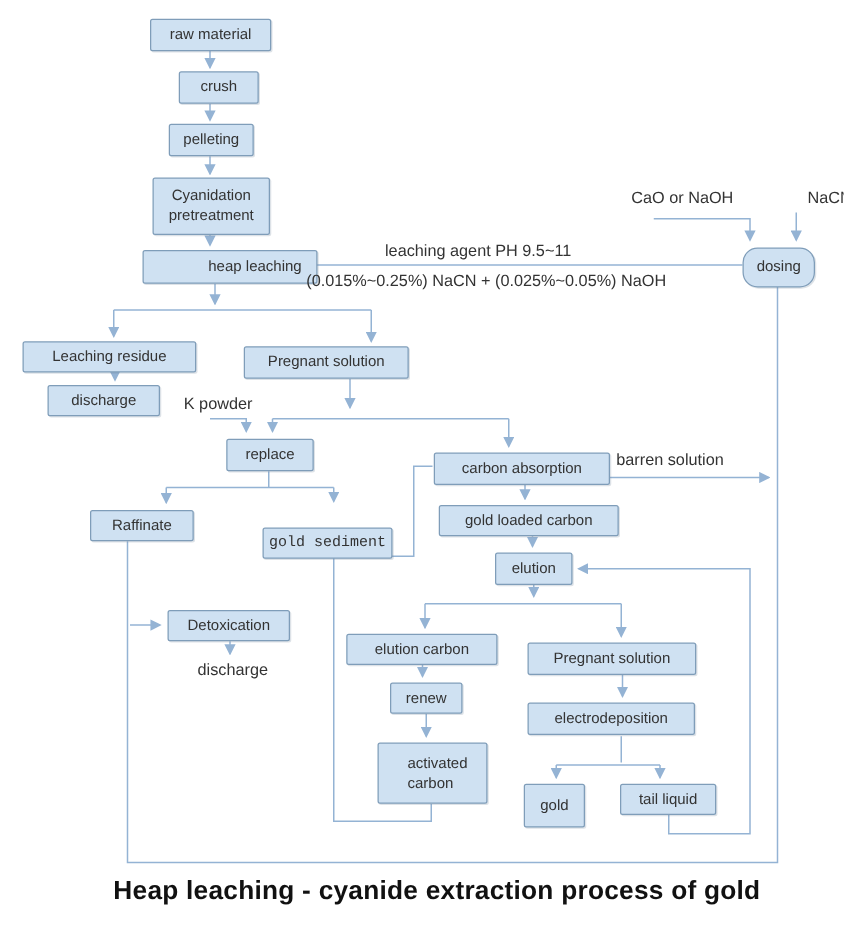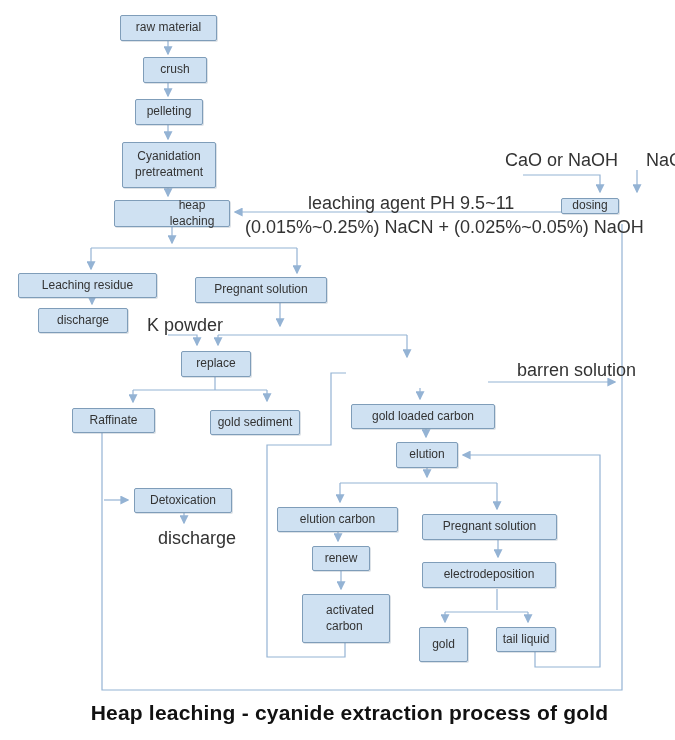--- a/index.html
+++ b/index.html
@@ -20,21 +20,21 @@
     background:var(--node-fill);
     border:1px solid var(--node-border);
     border-radius:2px;
     display:flex;align-items:center;justify-content:center;
     font-size:12px;line-height:1.3;text-align:center;
     color:var(--text);
     box-shadow:1px 1px 0 rgba(120,140,160,.25);
   }
   .node.align-left{justify-content:flex-start;text-align:left;padding-left:23px;}
   .lbl{
-    position:absolute;font-size:18px;color:var(--text);white-space:nowrap;
+    position:absolute;font-size:13px;color:var(--text);white-space:nowrap;
   }
   #conns{position:absolute;left:0;top:0;}
   #conns path{stroke:var(--connector);stroke-width:1.2;fill:none;}
   #arrowhead path{fill:var(--connector);stroke:none;}
   .title{
     position:absolute;left:0;width:675px;top:701px;text-align:center;
     font-size:21px;font-weight:700;color:var(--title);
     transform:translateX(12px);letter-spacing:.2px;
   }
 </style>
@@ -88,41 +88,42 @@
     <path d="M535 652 V667 H600 V455 H463" marker-end="url(#arrowhead)"></path>
     <path d="M594 212 H235" marker-end="url(#arrowhead)"></path>
     <path d="M523 175 H600 V192" marker-end="url(#arrowhead)"></path>
     <path d="M637 170 V192" marker-end="url(#arrowhead)"></path>
   </svg>
 
   <div class="node" style="left:120px;top:15px;width:97px;height:26px;">raw material</div>
   <div class="node" style="left:143px;top:57px;width:64px;height:26px;">crush</div>
   <div class="node" style="left:135px;top:99px;width:68px;height:26px;">pelleting</div>
   <div class="node" style="left:122px;top:142px;width:94px;height:46px;">Cyanidation pretreatment</div>
-  <div class="node" style="left:114px;top:200px;width:116px;height:27px;padding-left:40px;">heap leaching</div>
-  <div class="node" style="left:561px;top:198px;width:58px;height:16px;">dosing</div>
+  <div class="node" style="left:114px;top:200px;width:140px;height:27px;padding-left:40px;">heap leaching</div>
+  <div class="node" style="left:594px;top:198px;width:58px;height:32px;border-radius:12px;">dosing</div>
   <div class="node" style="left:18px;top:273px;width:139px;height:25px;">Leaching residue</div>
   <div class="node" style="left:38px;top:308px;width:90px;height:25px;">discharge</div>
   <div class="node" style="left:195px;top:277px;width:132px;height:26px;">Pregnant solution</div>
   <div class="node" style="left:181px;top:351px;width:70px;height:26px;">replace</div>
   <div class="node" style="left:72px;top:408px;width:83px;height:25px;">Raffinate</div>
-  <div class="node" style="left:210px;top:410px;width:90px;height:25px;">gold sediment</div>
+  <div class="node" style="left:210px;top:422px;width:104px;height:25px;font-family:Liberation Mono, monospace;">gold sediment</div>
+  <div class="node" style="left:347px;top:362px;width:141px;height:26px;">carbon absorption</div>
   <div class="node" style="left:351px;top:404px;width:144px;height:25px;">gold loaded carbon</div>
   <div class="node" style="left:396px;top:442px;width:62px;height:26px;">elution</div>
   <div class="node" style="left:134px;top:488px;width:98px;height:25px;">Detoxication</div>
   <div class="node" style="left:277px;top:507px;width:121px;height:25px;">elution carbon</div>
   <div class="node" style="left:422px;top:514px;width:135px;height:26px;">Pregnant solution</div>
   <div class="node" style="left:312px;top:546px;width:58px;height:25px;">renew</div>
   <div class="node align-left" style="left:302px;top:594px;width:88px;height:49px;">activated carbon</div>
   <div class="node" style="left:422px;top:562px;width:134px;height:26px;">electrodeposition</div>
   <div class="node" style="left:419px;top:627px;width:49px;height:35px;">gold</div>
-  <div class="node" style="left:496px;top:627px;width:60px;height:25px;">tail liquid</div>
+  <div class="node" style="left:496px;top:627px;width:77px;height:25px;">tail liquid</div>
 
   <div class="lbl" style="left:505px;top:150px;">CaO or NaOH</div>
   <div class="lbl" style="left:646px;top:150px;">NaCN</div>
   <div class="lbl" style="left:308px;top:193px;">leaching agent PH 9.5~11</div>
   <div class="lbl" style="left:245px;top:217px;">(0.015%~0.25%) NaCN + (0.025%~0.05%) NaOH</div>
   <div class="lbl" style="left:147px;top:315px;">K powder</div>
-  <div class="lbl" style="left:493px;top:360px;margin-left:24px;">barren solution</div>
+  <div class="lbl" style="left:493px;top:360px;">barren solution</div>
   <div class="lbl" style="left:158px;top:528px;">discharge</div>
 
   <div class="title">Heap leaching - cyanide extraction process of gold</div>
 </div>
 
 </body></html>

